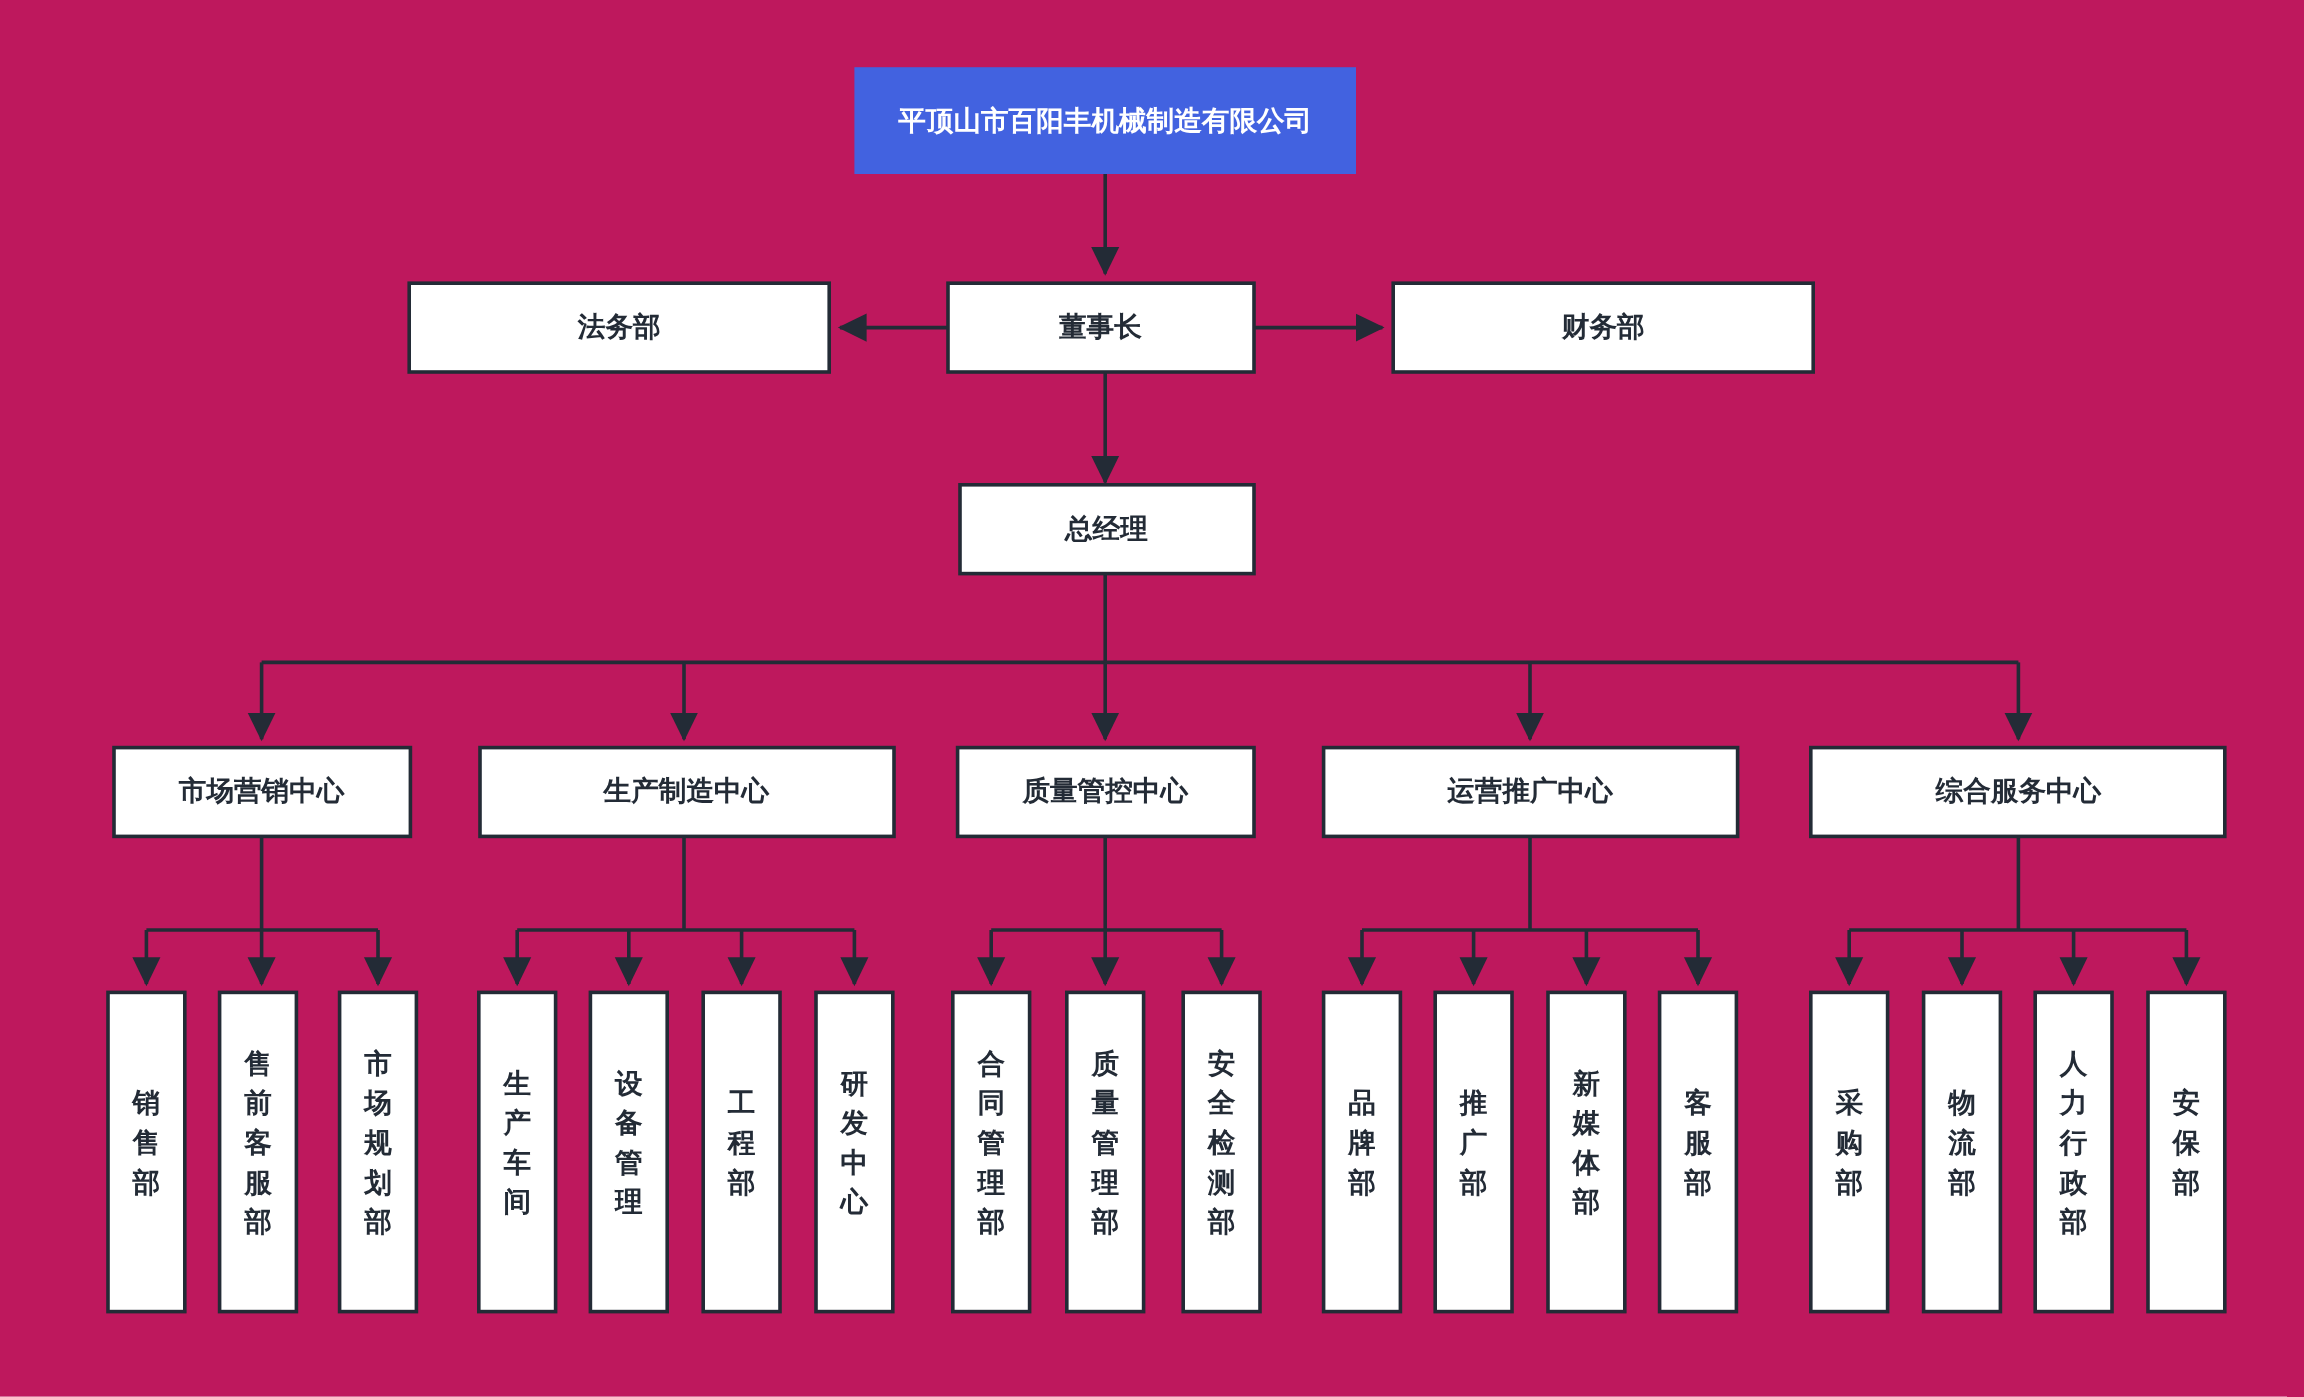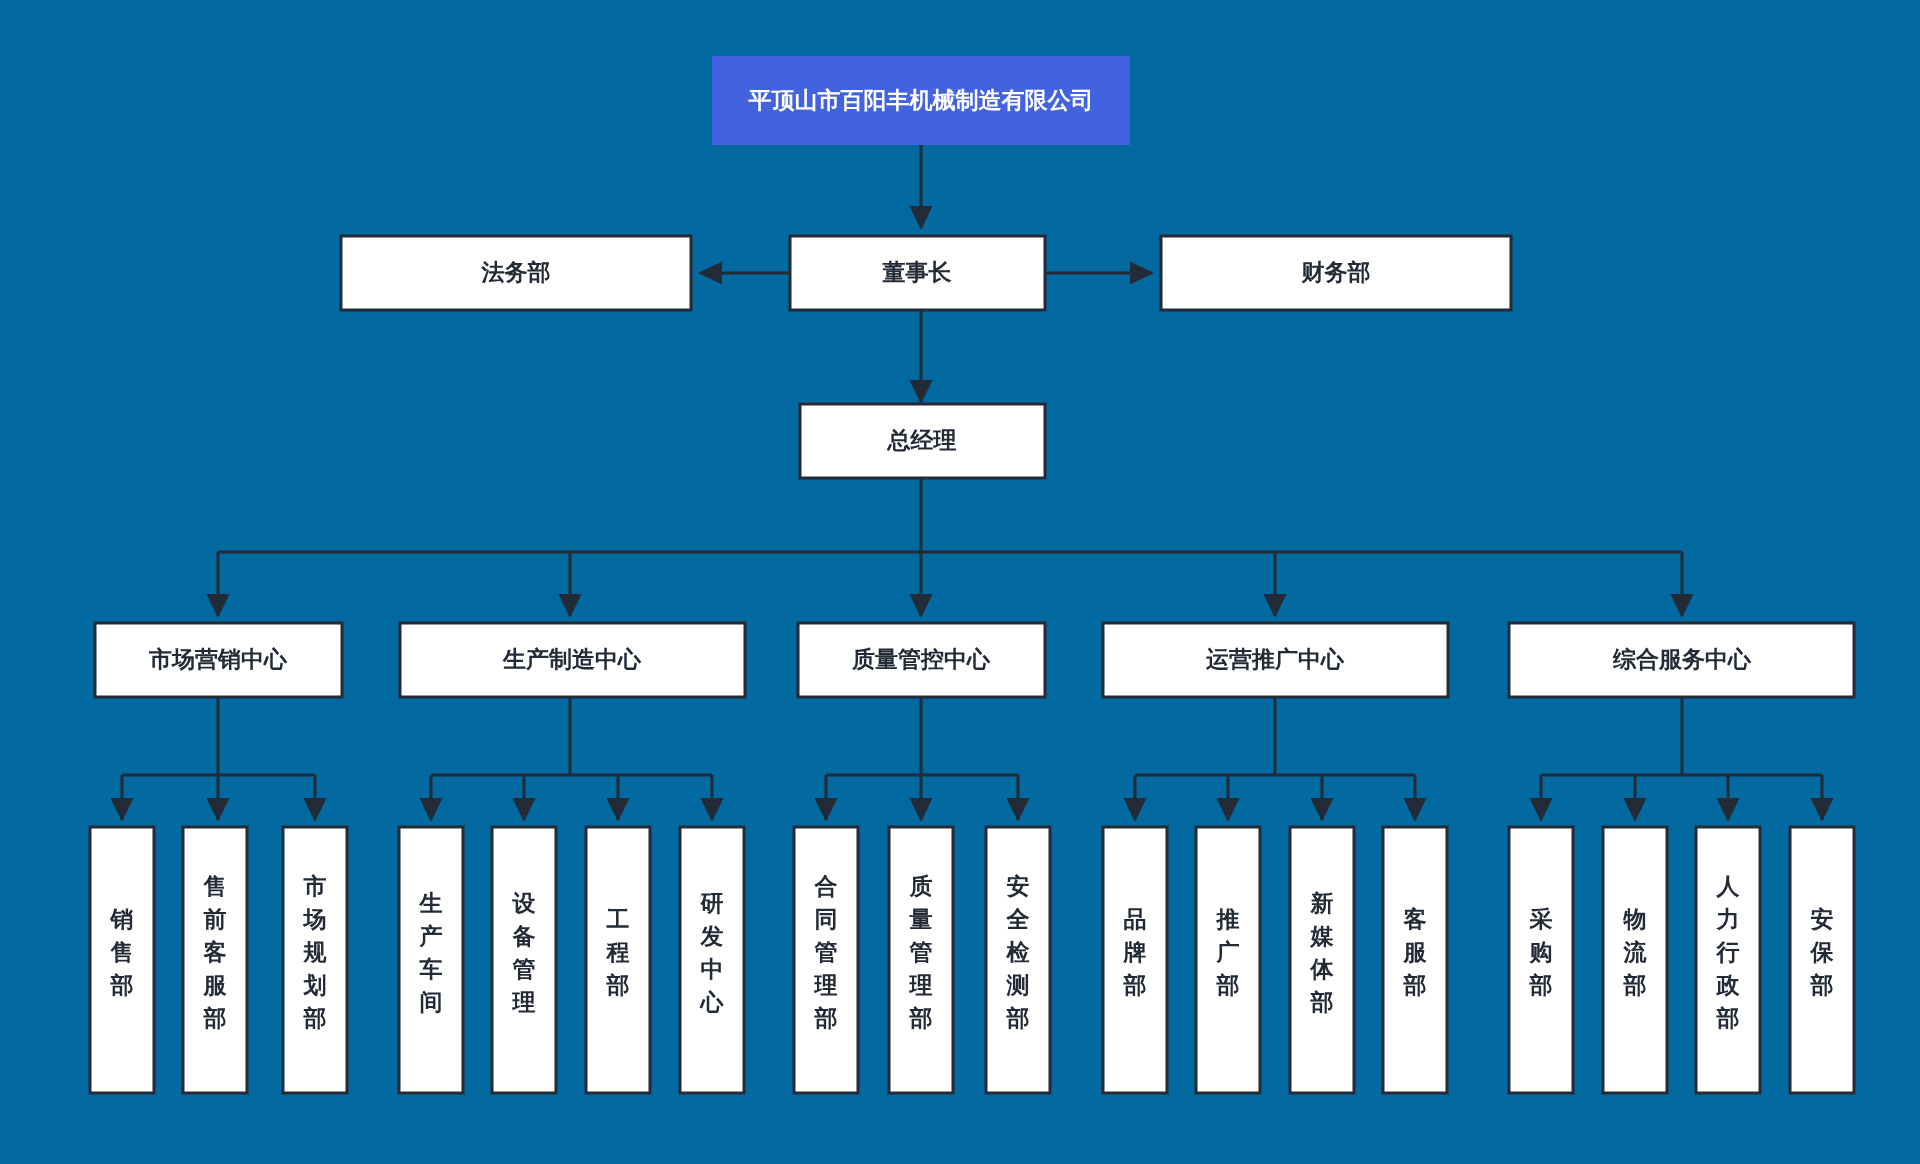--- a/index.html
+++ b/index.html
@@ -10,21 +10,21 @@
   body {
     width: 1920px;
     height: 1164px;
     font-family: "Liberation Sans", "DejaVu Sans", sans-serif;
     overflow: hidden;
   }
   #org-chart-root {
     position: relative;
     width: 1920px;
     height: 1164px;
-    background: #0369a1;
+    background: #be185d;
   }
   svg#org-svg {
     position: absolute;
     top: 0;
     left: 0;
     width: 1920px;
     height: 1164px;
     display: block;
   }
   .node-box {

